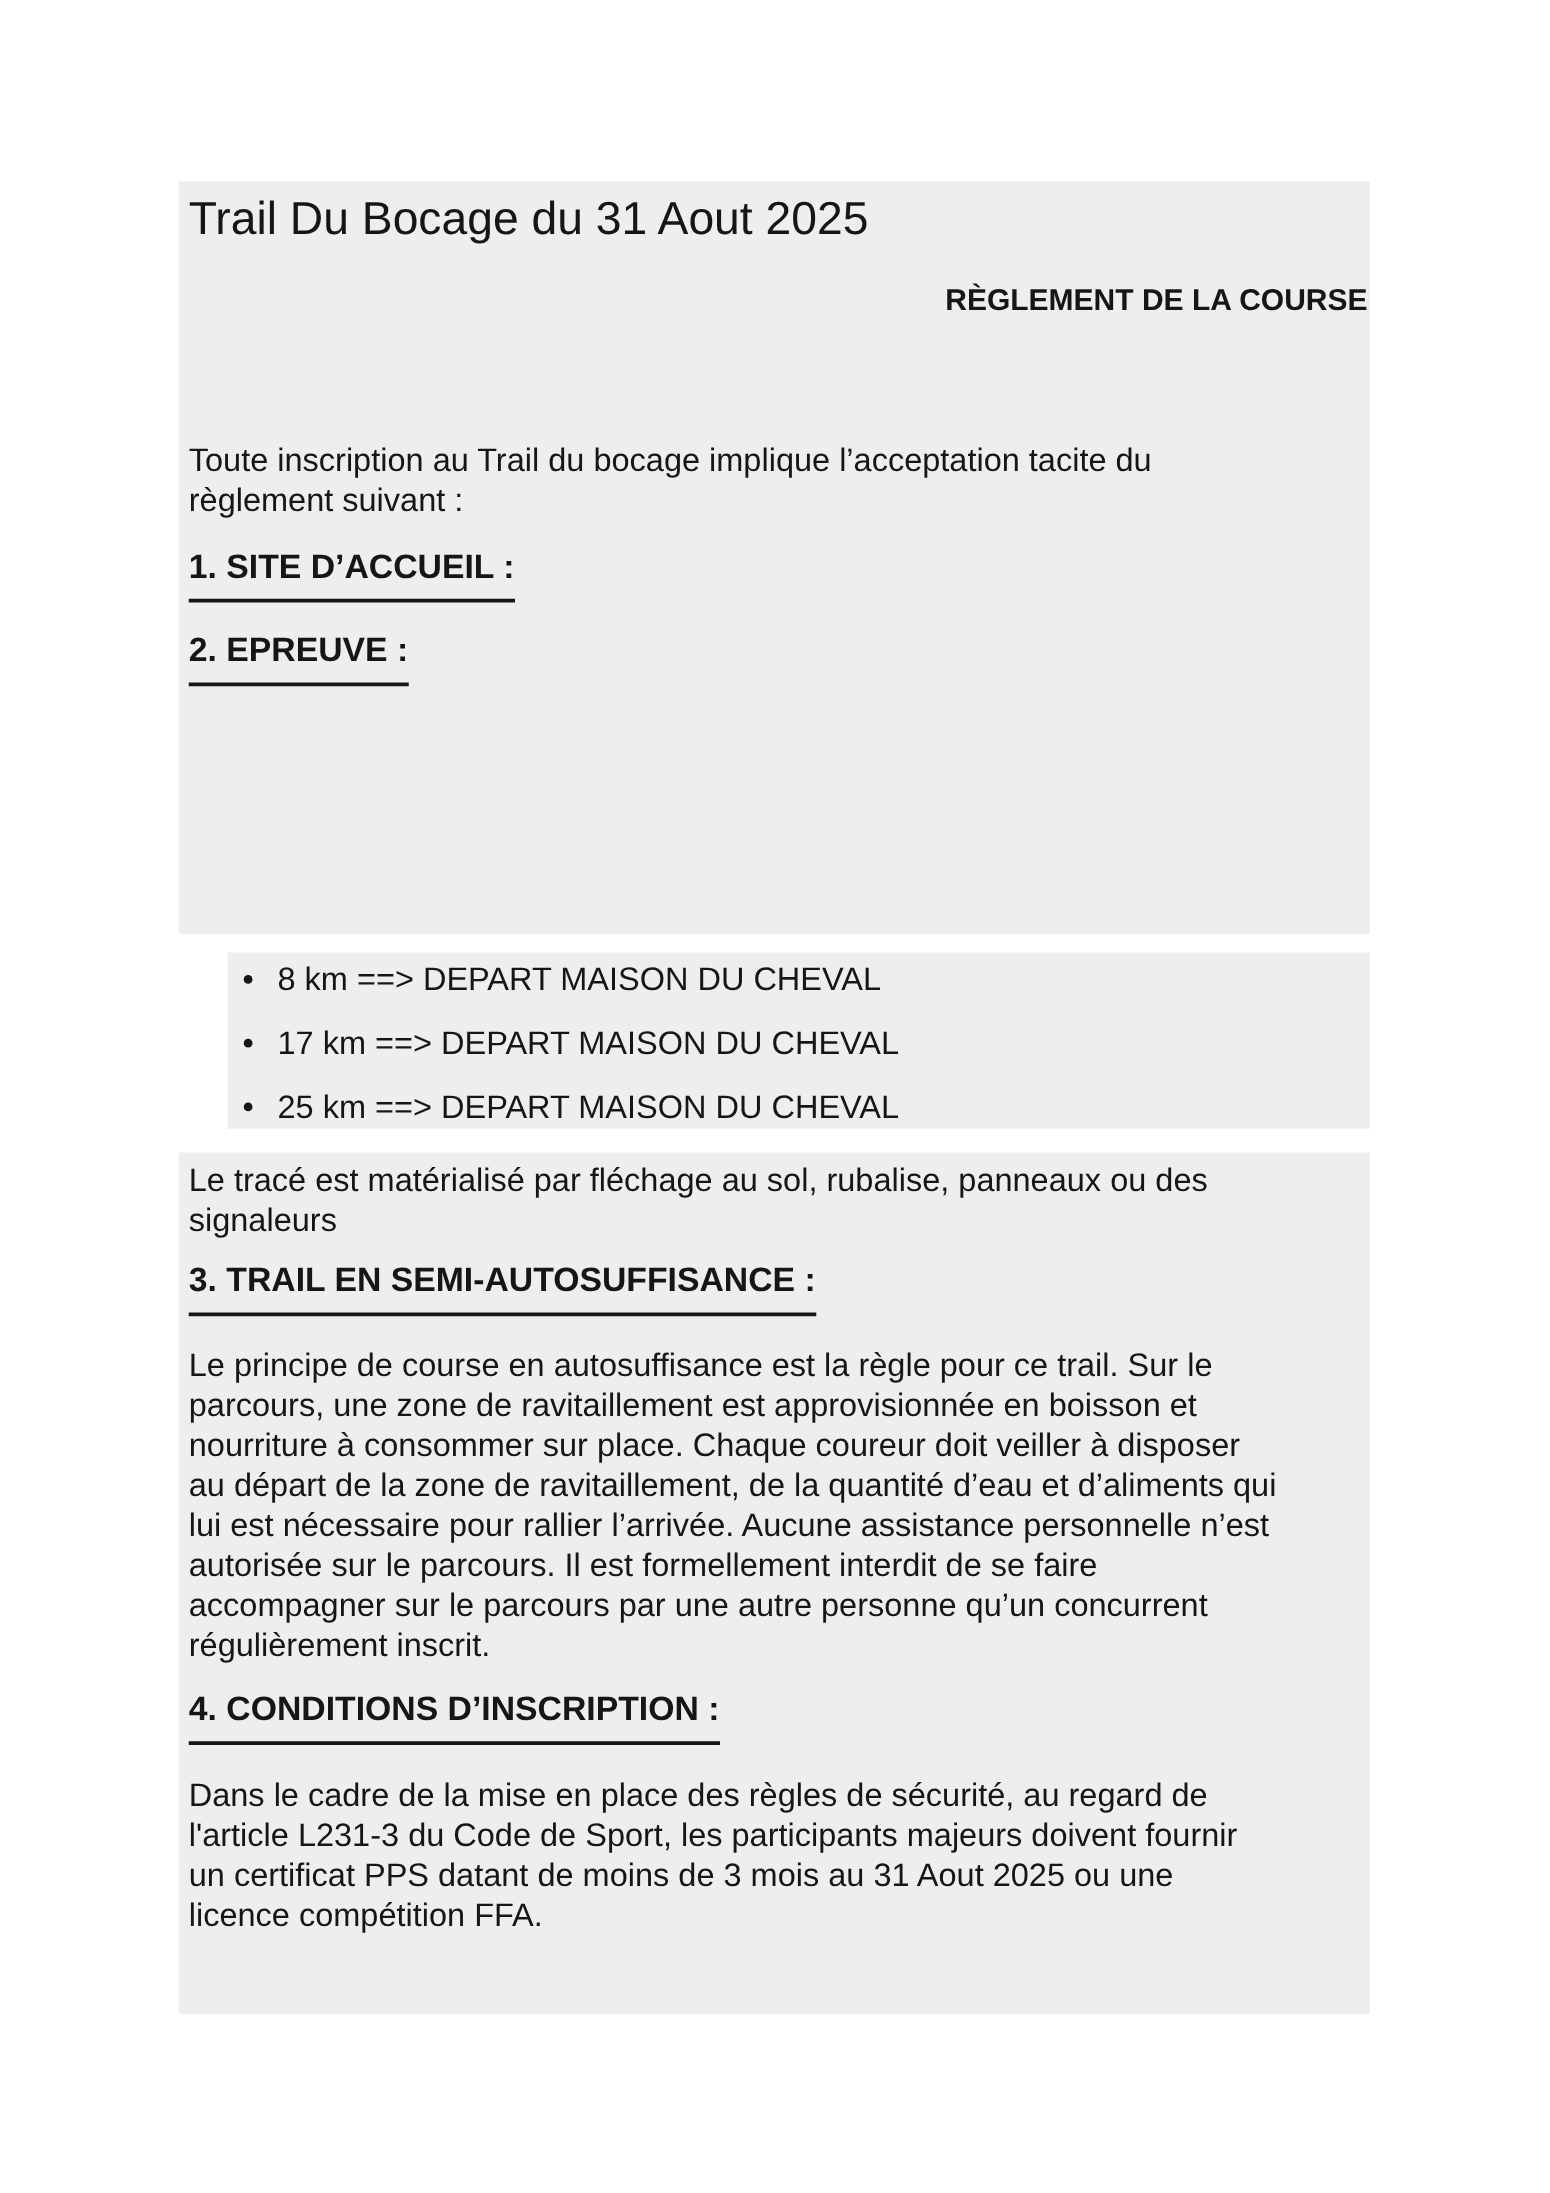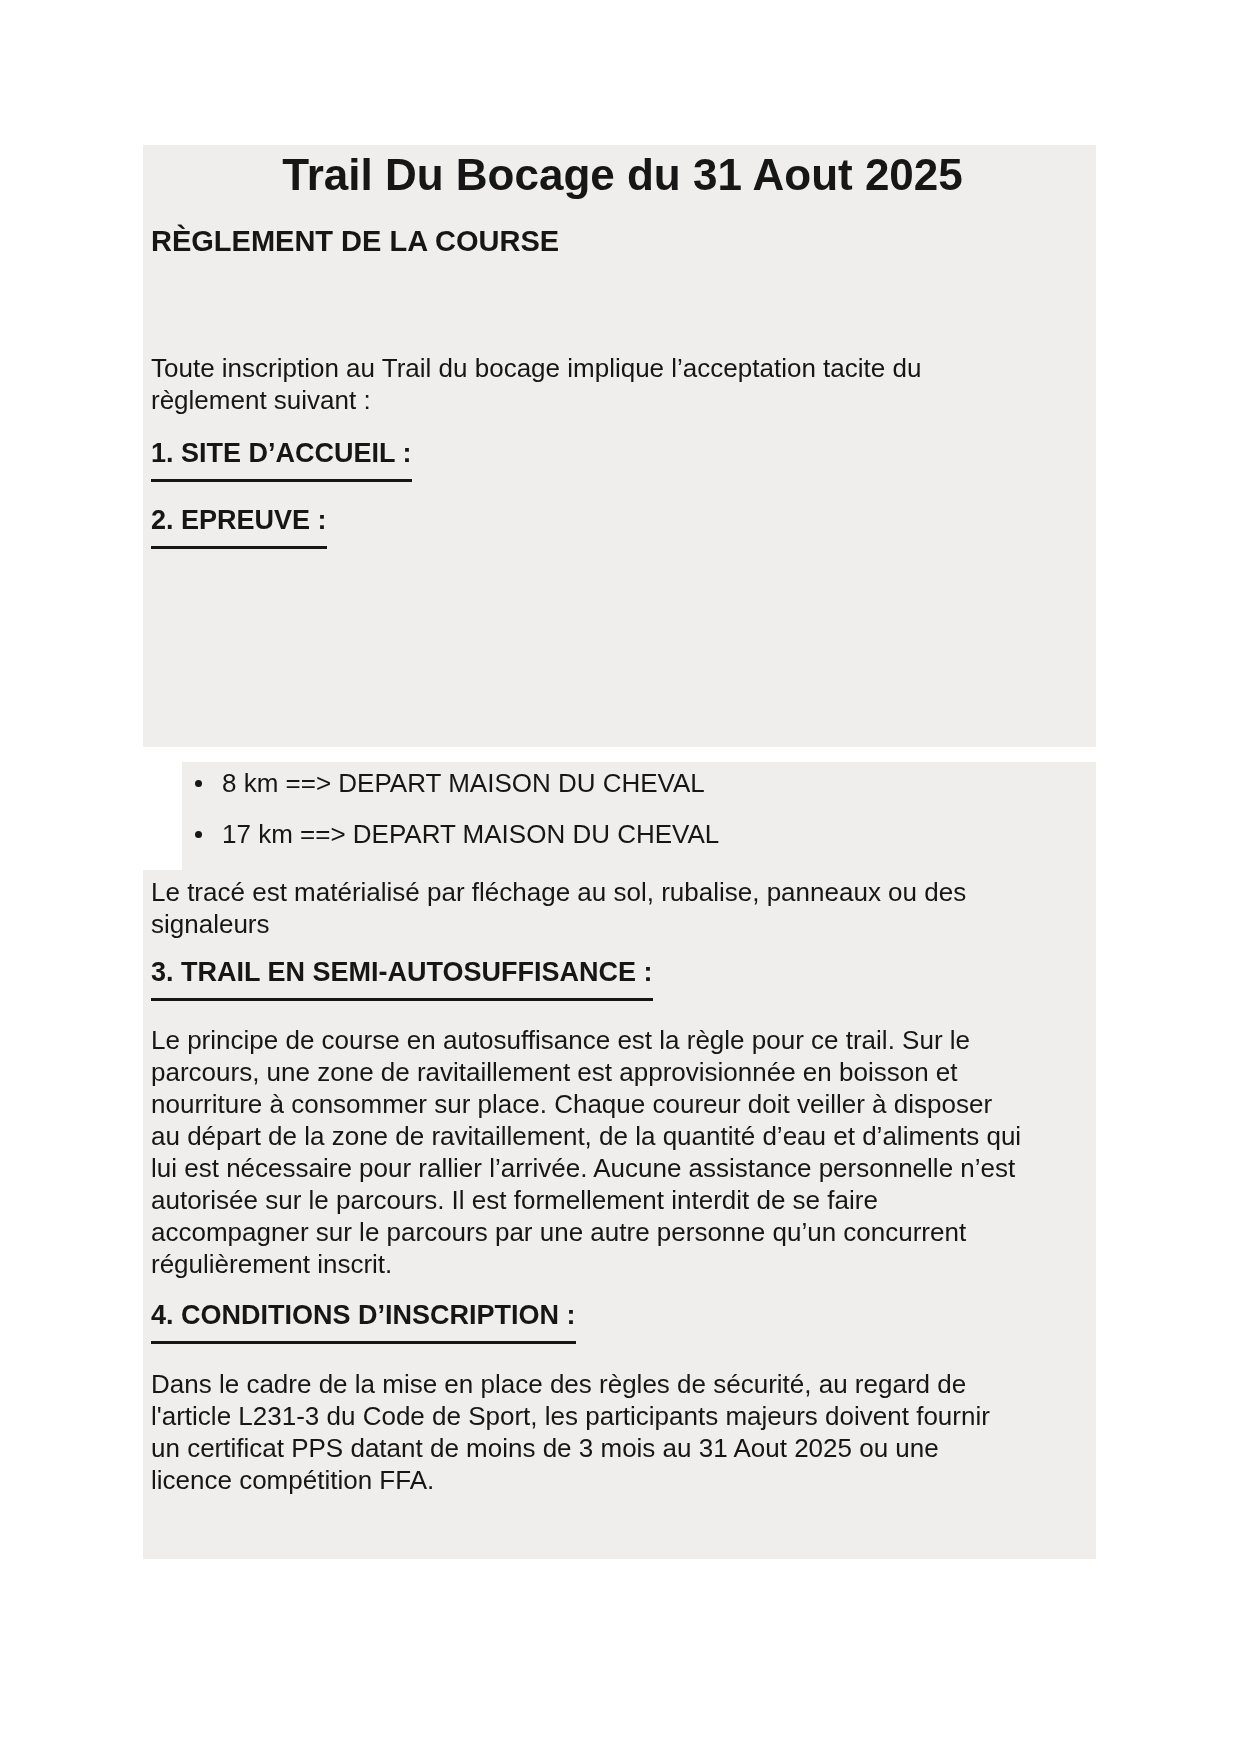--- a/index.html
+++ b/index.html
@@ -13,36 +13,35 @@
     color: #161616;
   }
   .block {
     position: absolute;
     background: #efeeec;
     box-sizing: border-box;
     overflow: hidden; 
   }
   #block-main   { left: 143px; top: 145px; width: 953px; height: 602px; padding: 0 2px 0 8px; }
   #block-bullets{ left: 182px; top: 762px; width: 914px; height: 141px; padding-top: 5px; }
-  #block-lower  { left: 143px; top: 870px; width: 953px; height: 689px; padding: 0 2px 0 8px; }
+  #block-lower  { left: 143px; top: 922px; width: 953px; height: 689px; padding: 0 2px 0 8px; }
 
   .doc-title {
     margin: 8px 0 0 0;
-    font-size: 44px;
+    font-size: 37px;
     line-height: 44px;
-    font-weight: bold;
-    text-align: center;
+    font-weight: normal;
     white-space: pre;
   }
   .doc-subtitle {
     margin: 26px 0 0 0;
-    font-size: 29px;
+    font-size: 24px;
     line-height: 36px;
     font-weight: bold;
-    text-align: left;
+    text-align: right;
     white-space: pre;
   }
   .para {
     font-size: 26px;
     line-height: 32px;
     white-space: pre;
     margin: 0;
   }
   .m-intro   { margin-top: 93px; }
   .m-std21   { margin-top: 21px; }

